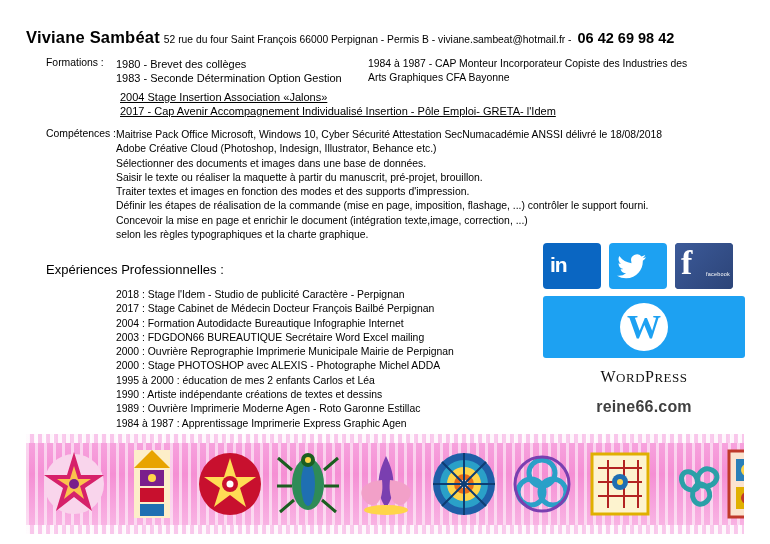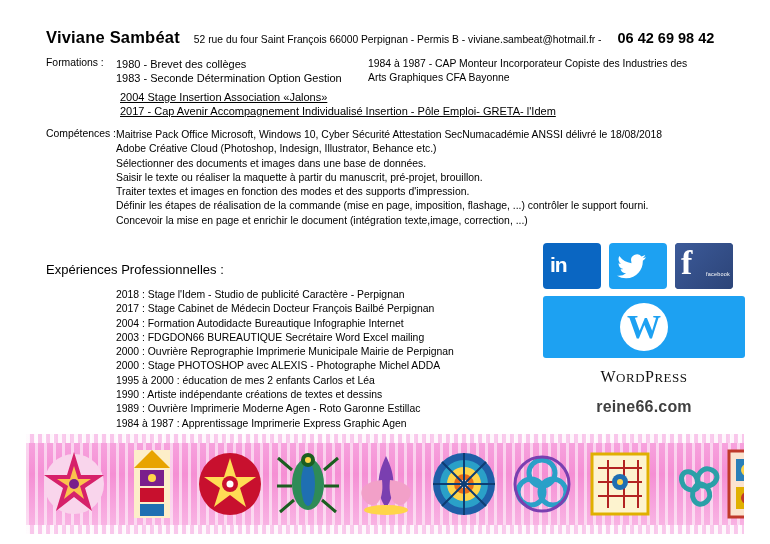--- a/index.html
+++ b/index.html
@@ -17,22 +17,21 @@
   }
 
   
   .header {
     position: absolute;
     left: 26px;
     top: 28px;
     width: 720px;
     display: flex;
     align-items: baseline;
-    gap: 14px;
-    margin-left: 20px;
+    gap: 4px;
   }
   .header .name {
     font-size: 16.5px;
     font-weight: bold;
     letter-spacing: 0.2px;
     white-space: nowrap;
   }
   .header .contact {
     font-size: 10.3px;
     white-space: nowrap;
@@ -280,20 +279,21 @@
 
 <div class="section-label" id="competences-label">Compétences :</div>
 <div class="comp-list">
   <div>Maitrise Pack Office Microsoft, Windows 10, Cyber Sécurité Attestation SecNumacadémie ANSSI délivré le 18/08/2018</div>
   <div>Adobe Créative Cloud (Photoshop, Indesign, Illustrator, Behance etc.)</div>
   <div>Sélectionner des documents et images dans une base de données.</div>
   <div>Saisir le texte ou réaliser la maquette à partir du manuscrit, pré-projet, brouillon.</div>
   <div>Traiter textes et images en fonction des modes et des supports d'impression.</div>
   <div>Définir les étapes de réalisation de la commande (mise en page, imposition, flashage, ...) contrôler le support fourni.</div>
   <div>Concevoir la mise en page et enrichir le document (intégration texte,image, correction, ...)</div>
+  <div>selon les règles typographiques et la charte graphique.</div>
 </div>
 
 <div class="section-label" id="experiences-label">Expériences  Professionnelles :</div>
 <div class="exp-list">
   <div>2018 : Stage l'Idem - Studio de publicité Caractère - Perpignan</div>
   <div>2017 : Stage Cabinet de Médecin Docteur François Bailbé Perpignan</div>
   <div>2004 : Formation Autodidacte Bureautique Infographie Internet</div>
   <div>2003 : FDGDON66 BUREAUTIQUE Secrétaire Word Excel mailing</div>
   <div>2000 : Ouvrière Reprographie Imprimerie Municipale Mairie de Perpignan</div>
   <div>2000 : Stage PHOTOSHOP avec ALEXIS - Photographe Michel ADDA</div>

